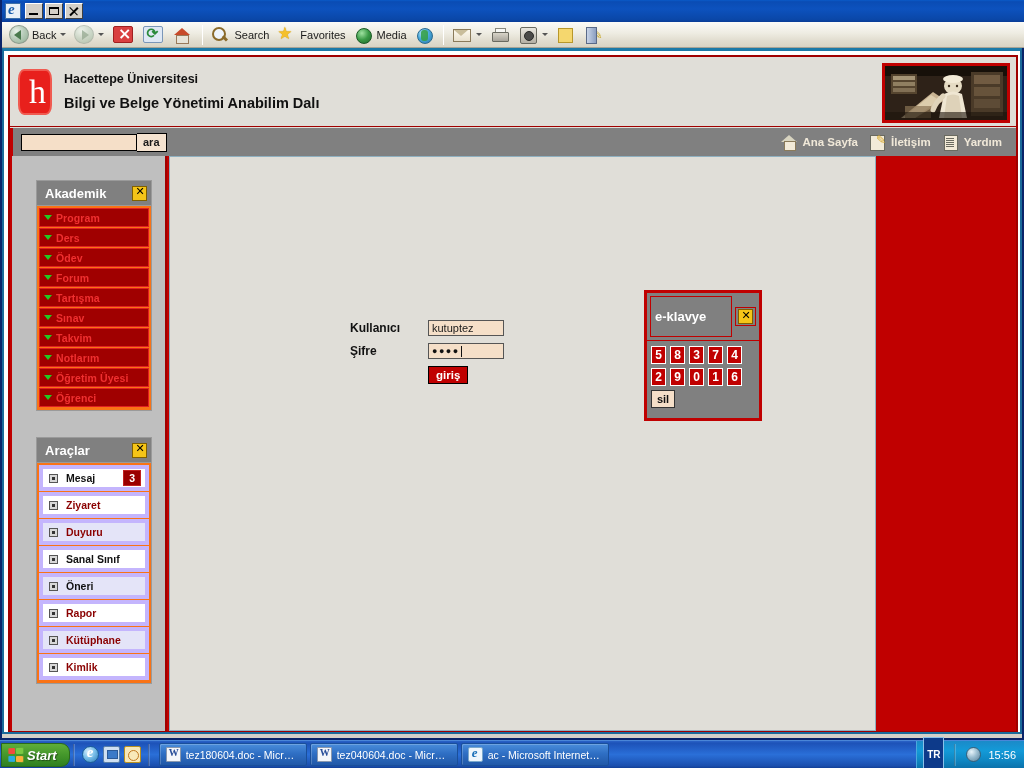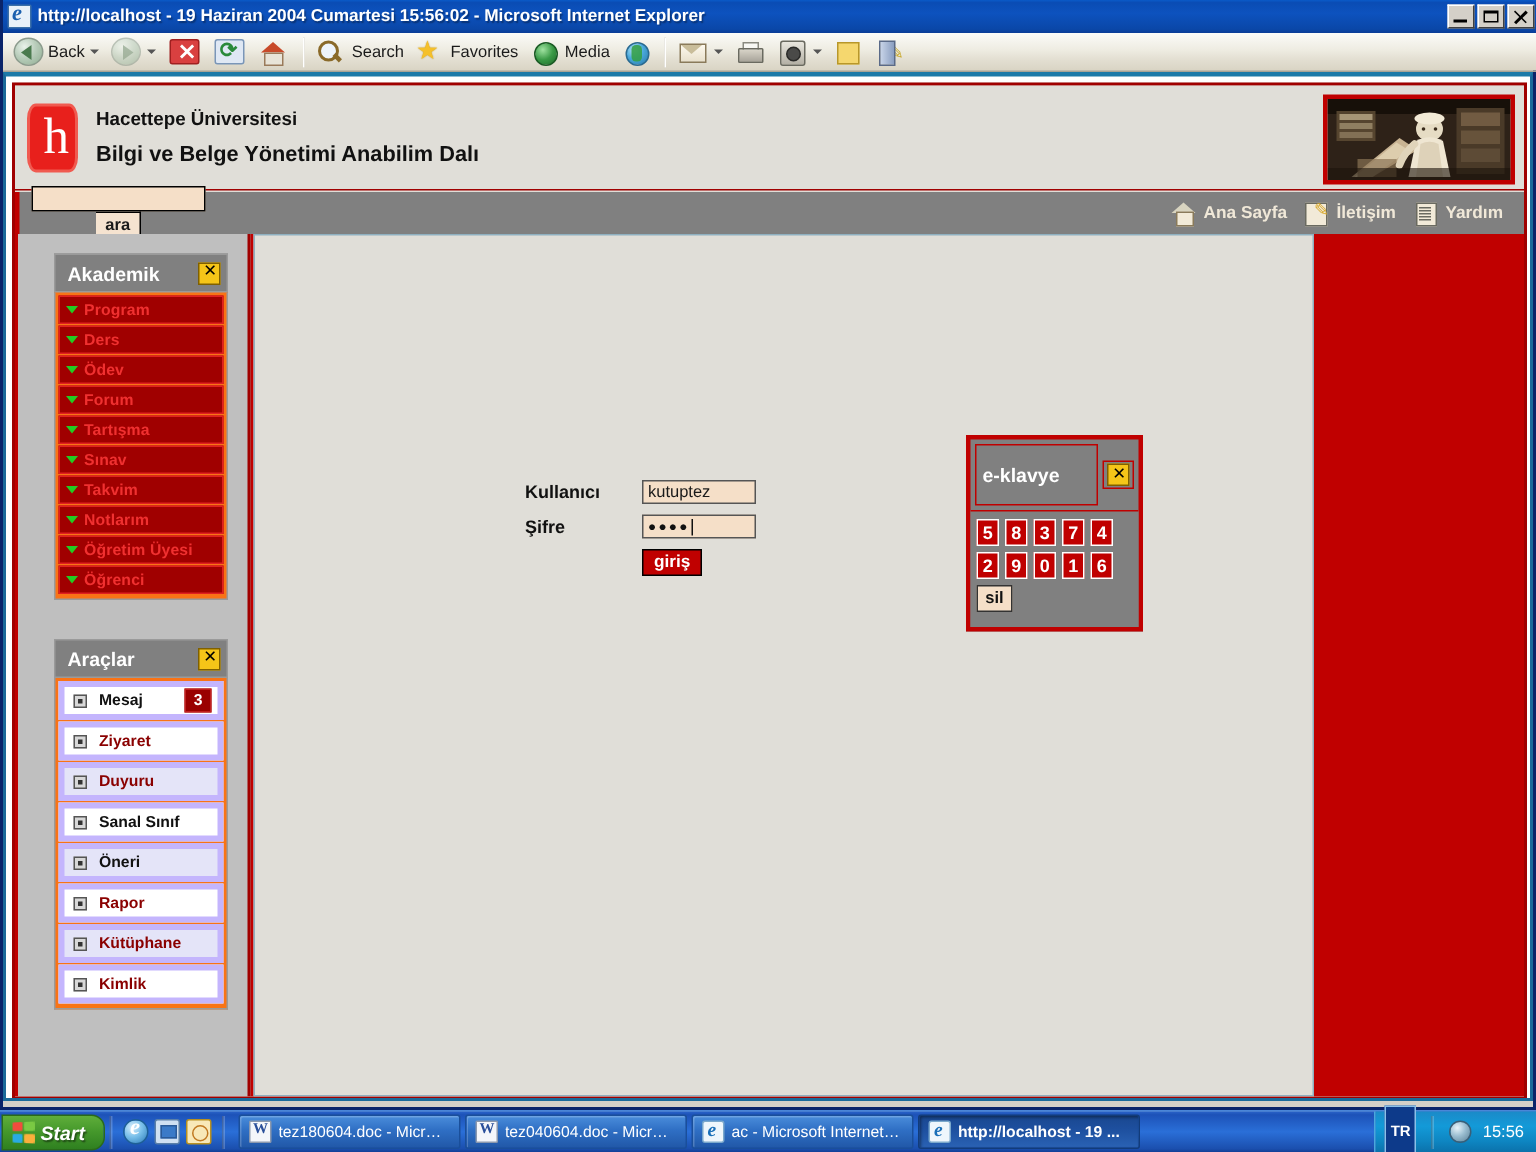--- a/index.html
+++ b/index.html
@@ -217,21 +217,21 @@
     background: linear-gradient(145deg, #2a2018 0%, #4a3a28 25%, #6a5440 50%, #3a2c1e 75%, #241a12 100%);
   }
   #header-art svg { display: block; }
 
   
   #navbar {
     position: absolute; left: 0; top: 71px; width: 1006px; height: 28px;
     background: #808080; display: flex; align-items: center;
     border-left: 3px solid #c00000;
   }
-  #search-wrap { display: flex; align-items: center; margin-left: 8px; flex-direction: column; }
+  #search-wrap { display: flex; align-items: center; margin-left: 8px; }
   #search-input {
     width: 116px; height: 17px; background: #f5dfc8;
     border: 1px solid #000; outline: none; font-size: 11px;
     padding: 0 3px; font-family: "Liberation Sans", sans-serif;
   }
   #search-btn {
     height: 19px; background: #f5e3d0; border: 1px solid #000; border-left: none;
     font-size: 11px; font-weight: bold; color: #1a1a1a; padding: 0 6px; cursor: pointer;
     font-family: "Liberation Sans", sans-serif; line-height: 17px;
   }
@@ -271,21 +271,21 @@
   #sidebar {
     position: absolute; left: 2px; top: 0; width: 155px; height: 575px;
     background: #bfbfbf; border-right: 2px solid #a00000;
   }
   #content-area {
     position: absolute; left: 159px; top: 0; width: 707px; height: 575px;
     background: #e0ded8; border: 1px solid #8fb0c0;
   }
 
   
-  .panel { margin: 13px auto 0; width: 127px; background: #bfbfbf; padding-left: 11px; }
+  .panel { margin: 24px auto 0; width: 127px; background: #bfbfbf; padding-left: 11px; }
   .panel-head {
     height: 26px; background: #808080; display: flex; align-items: center;
     padding: 0 4px 0 8px; border: 1px solid #9a9a9a;
   }
   .panel-title { font-size: 13px; font-weight: bold; color: #ffffff; flex: 1 1 auto; }
   .close-x {
     width: 15px; height: 15px; background: #f5c518; border: 1px solid #806000;
     position: relative; cursor: pointer; flex: 0 0 15px;
   }
   .close-x:after {
@@ -465,21 +465,20 @@
   }
   #tray-clock { font-size: 11px; color: #ffffff; cursor: default; }
 </style>
 </head>
 <body>
 
 <div id="ie-window">
 
   <div id="titlebar">
     <span class="ticon"></span>
-    <span id="title-text">http://localhost - 19 Haziran 2004 Cumartesi 15:56:02 - Microsoft Internet Explorer</span>
     <span id="win-controls">
       <span class="wbtn min">
           <i></i>
         </span>
       <span class="wbtn max">
           <i></i>
         </span>
       <span class="wbtn cls">
           <i></i>
         </span>
@@ -776,24 +775,20 @@
       <span class="task-label">tez180604.doc - Microso...</span>
     </div>
     <div class="task-btn">
       <span class="tic tic-word"></span>
       <span class="task-label">tez040604.doc - Microso...</span>
     </div>
     <div class="task-btn">
       <span class="tic tic-ie"></span>
       <span class="task-label">ac - Microsoft Internet E...</span>
     </div>
-    <div class="task-btn active">
-      <span class="tic tic-ie"></span>
-      <span class="task-label">http://localhost - 19 ...</span>
-    </div>
   </div>
   <div id="systray">
     <span id="lang-ind">TR</span>
     <span class="tb-divider"></span>
     <span id="tray-icon"></span>
     <span id="tray-clock">15:56</span>
   </div>
 </div>
 
 </body></html>

